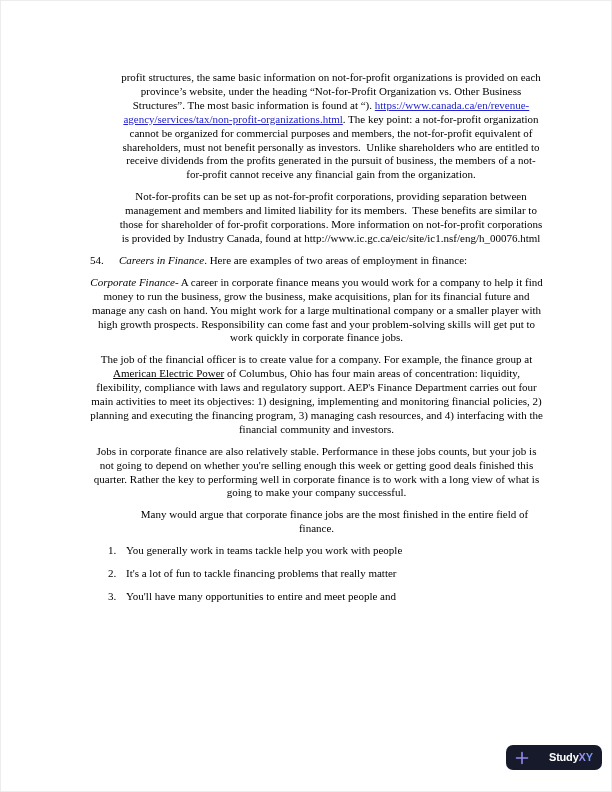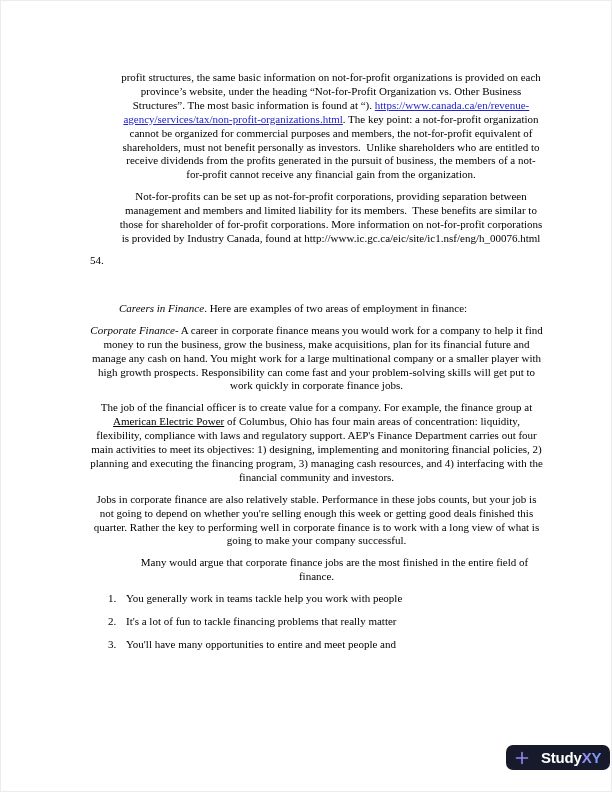--- a/index.html
+++ b/index.html
@@ -21,21 +21,21 @@
   }
   .para{
     margin:0 0 8px 0;
     white-space:pre-wrap;
     overflow-wrap:break-word;
     text-align:center;
   }
   .para.indented{padding-left:29px;}
   .hang{display:flex;margin:0 0 8px 0;}
   .hang .num{flex:0 0 29px;}
-  .hang .itm{flex:1 1 auto;white-space:pre-wrap;margin-top:48px;}
+  .hang .itm{flex:1 1 auto;white-space:pre-wrap;}
   .firstline-indent{text-indent:36px;}
   .benefits-list{margin-top:1px;}
   .li-row{display:flex;margin:0 0 9px 18px;}
   .li-row .li-num{flex:0 0 18px;}
   .li-row .li-text{flex:1 1 auto;white-space:pre-wrap;}
   .seg-plain{}
   .seg-italic{font-style:italic;}
   .seg-underline{text-decoration:underline;}
   .seg-link{color:var(--link-blue,#2323cf);text-decoration:underline;cursor:pointer;}
   .footer{
@@ -46,24 +46,24 @@
   .studyxy-badge{
     position:absolute;
     left:506px;top:745px;
     height:25px;
     padding:0 9px;
     box-sizing:border-box;
     background:var(--logo-bg,#171a2b);
     border-radius:7px;
     display:flex;
     align-items:center;
-    gap:12px;
+    gap:20px;
     font-family:"Liberation Sans", sans-serif;
     font-weight:700;
-    font-size:15px;
+    font-size:11px;
     letter-spacing:-0.2px;
   }
   .logo-study{color:#ffffff;}
   .logo-xy{
     background:linear-gradient(90deg,var(--logo-xy-start,#a18ff6),var(--logo-xy-end,#6f9bf8));
     -webkit-background-clip:text;
     background-clip:text;
     color:transparent;
   }
   .plus-icon{display:flex;align-items:center;}

